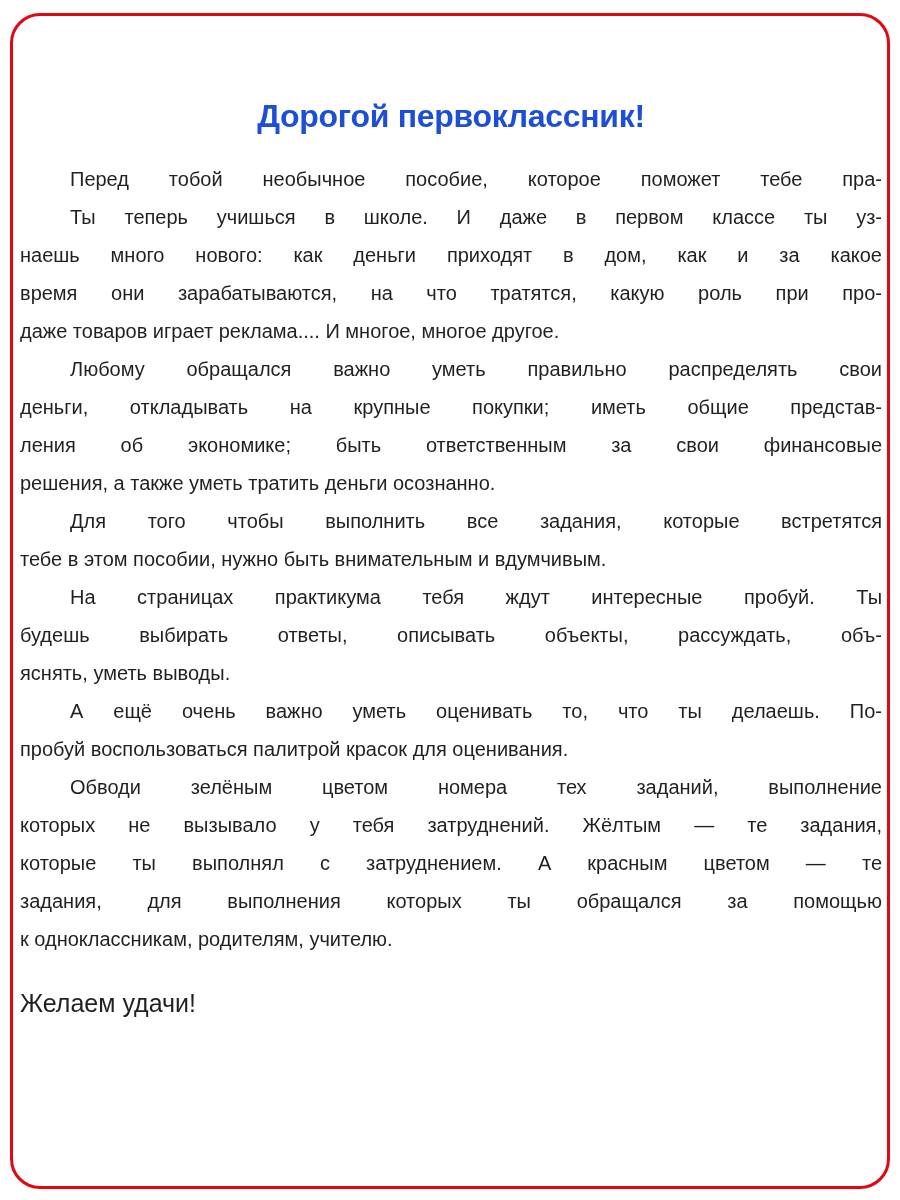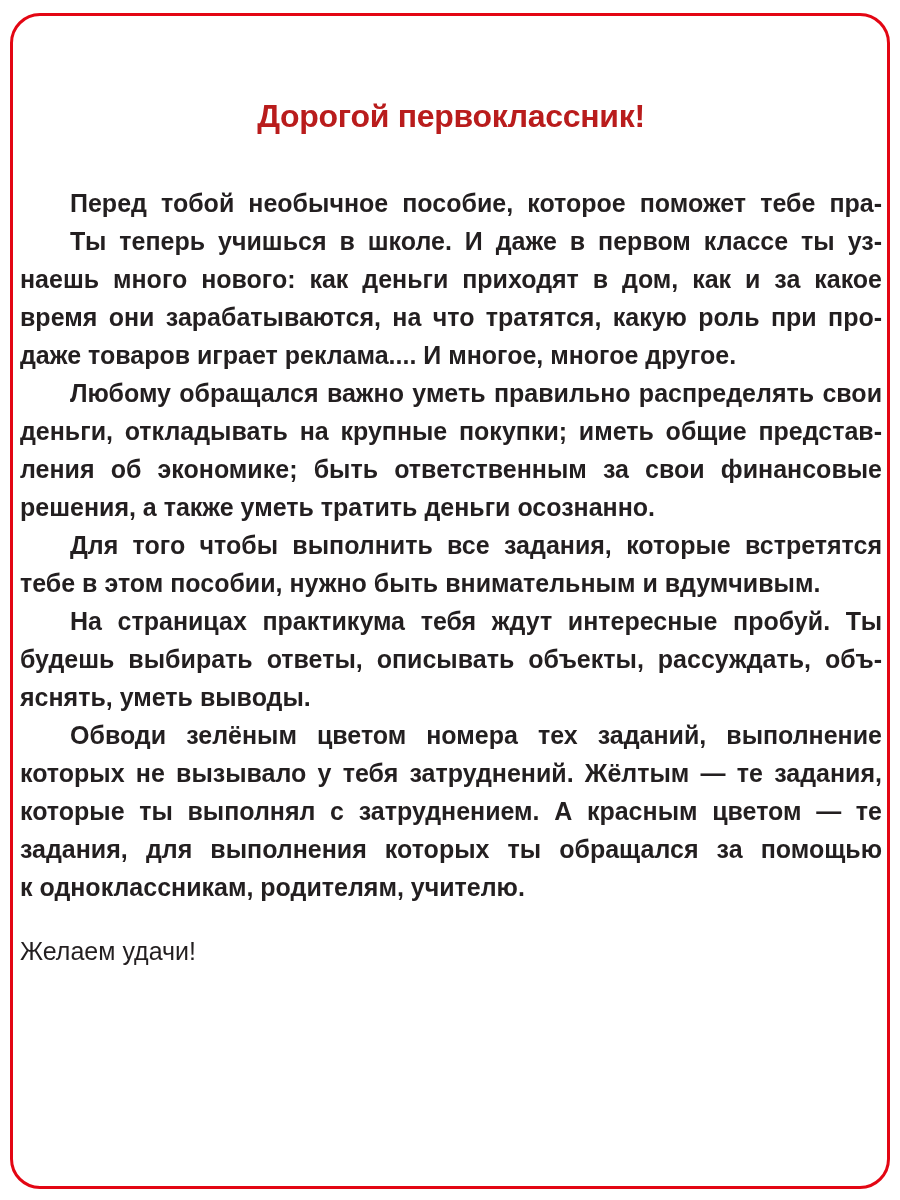--- a/index.html
+++ b/index.html
@@ -30,27 +30,26 @@
     position: relative;
     padding: 0 18px 0 20px;
   }
   .title {
     margin: 96px 0 0 0;
     font-size: 32px;
     line-height: 40px;
     font-weight: bold;
     letter-spacing: -0.3px;
     text-align: center;
-    color: #b91c1c;
+    color: #1d4ed8;
   }
   .body {
-    margin-top: 48px;
-    font-size: 25px;
+    margin-top: 24px;
+    font-size: 20px;
     line-height: 38px;
-    font-weight: bold;
   }
   .para {
     margin: 0;
   }
   .line {
     display: block;
     text-align: justify;
     text-align-last: justify;
     white-space: normal;
   }
@@ -100,20 +99,24 @@
         <span class="line first">Для того чтобы выполнить все задания, которые встретятся</span>
         <span class="line last">тебе в этом пособии, нужно быть внимательным и вдумчивым.</span>
       </p>
 
       <p class="para">
         <span class="line first">На страницах практикума тебя ждут интересные пробуй. Ты</span>
         <span class="line">будешь выбирать ответы, описывать объекты, рассуждать, объ-</span>
         <span class="line last">яснять, уметь выводы.</span>
       </p>
 
+      <p class="para">
+        <span class="line first">А ещё очень важно уметь оценивать то, что ты делаешь. По-</span>
+        <span class="line last">пробуй воспользоваться палитрой красок для оценивания.</span>
+      </p>
 
       <p class="para">
         <span class="line first">Обводи зелёным цветом номера тех заданий, выполнение</span>
         <span class="line">которых не вызывало у тебя затруднений. Жёлтым — те задания,</span>
         <span class="line">которые ты выполнял с затруднением. А красным цветом — те</span>
         <span class="line">задания, для выполнения которых ты обращался за помощью</span>
         <span class="line last">к одноклассникам, родителям, учителю.</span>
       </p>
 
     </div>

